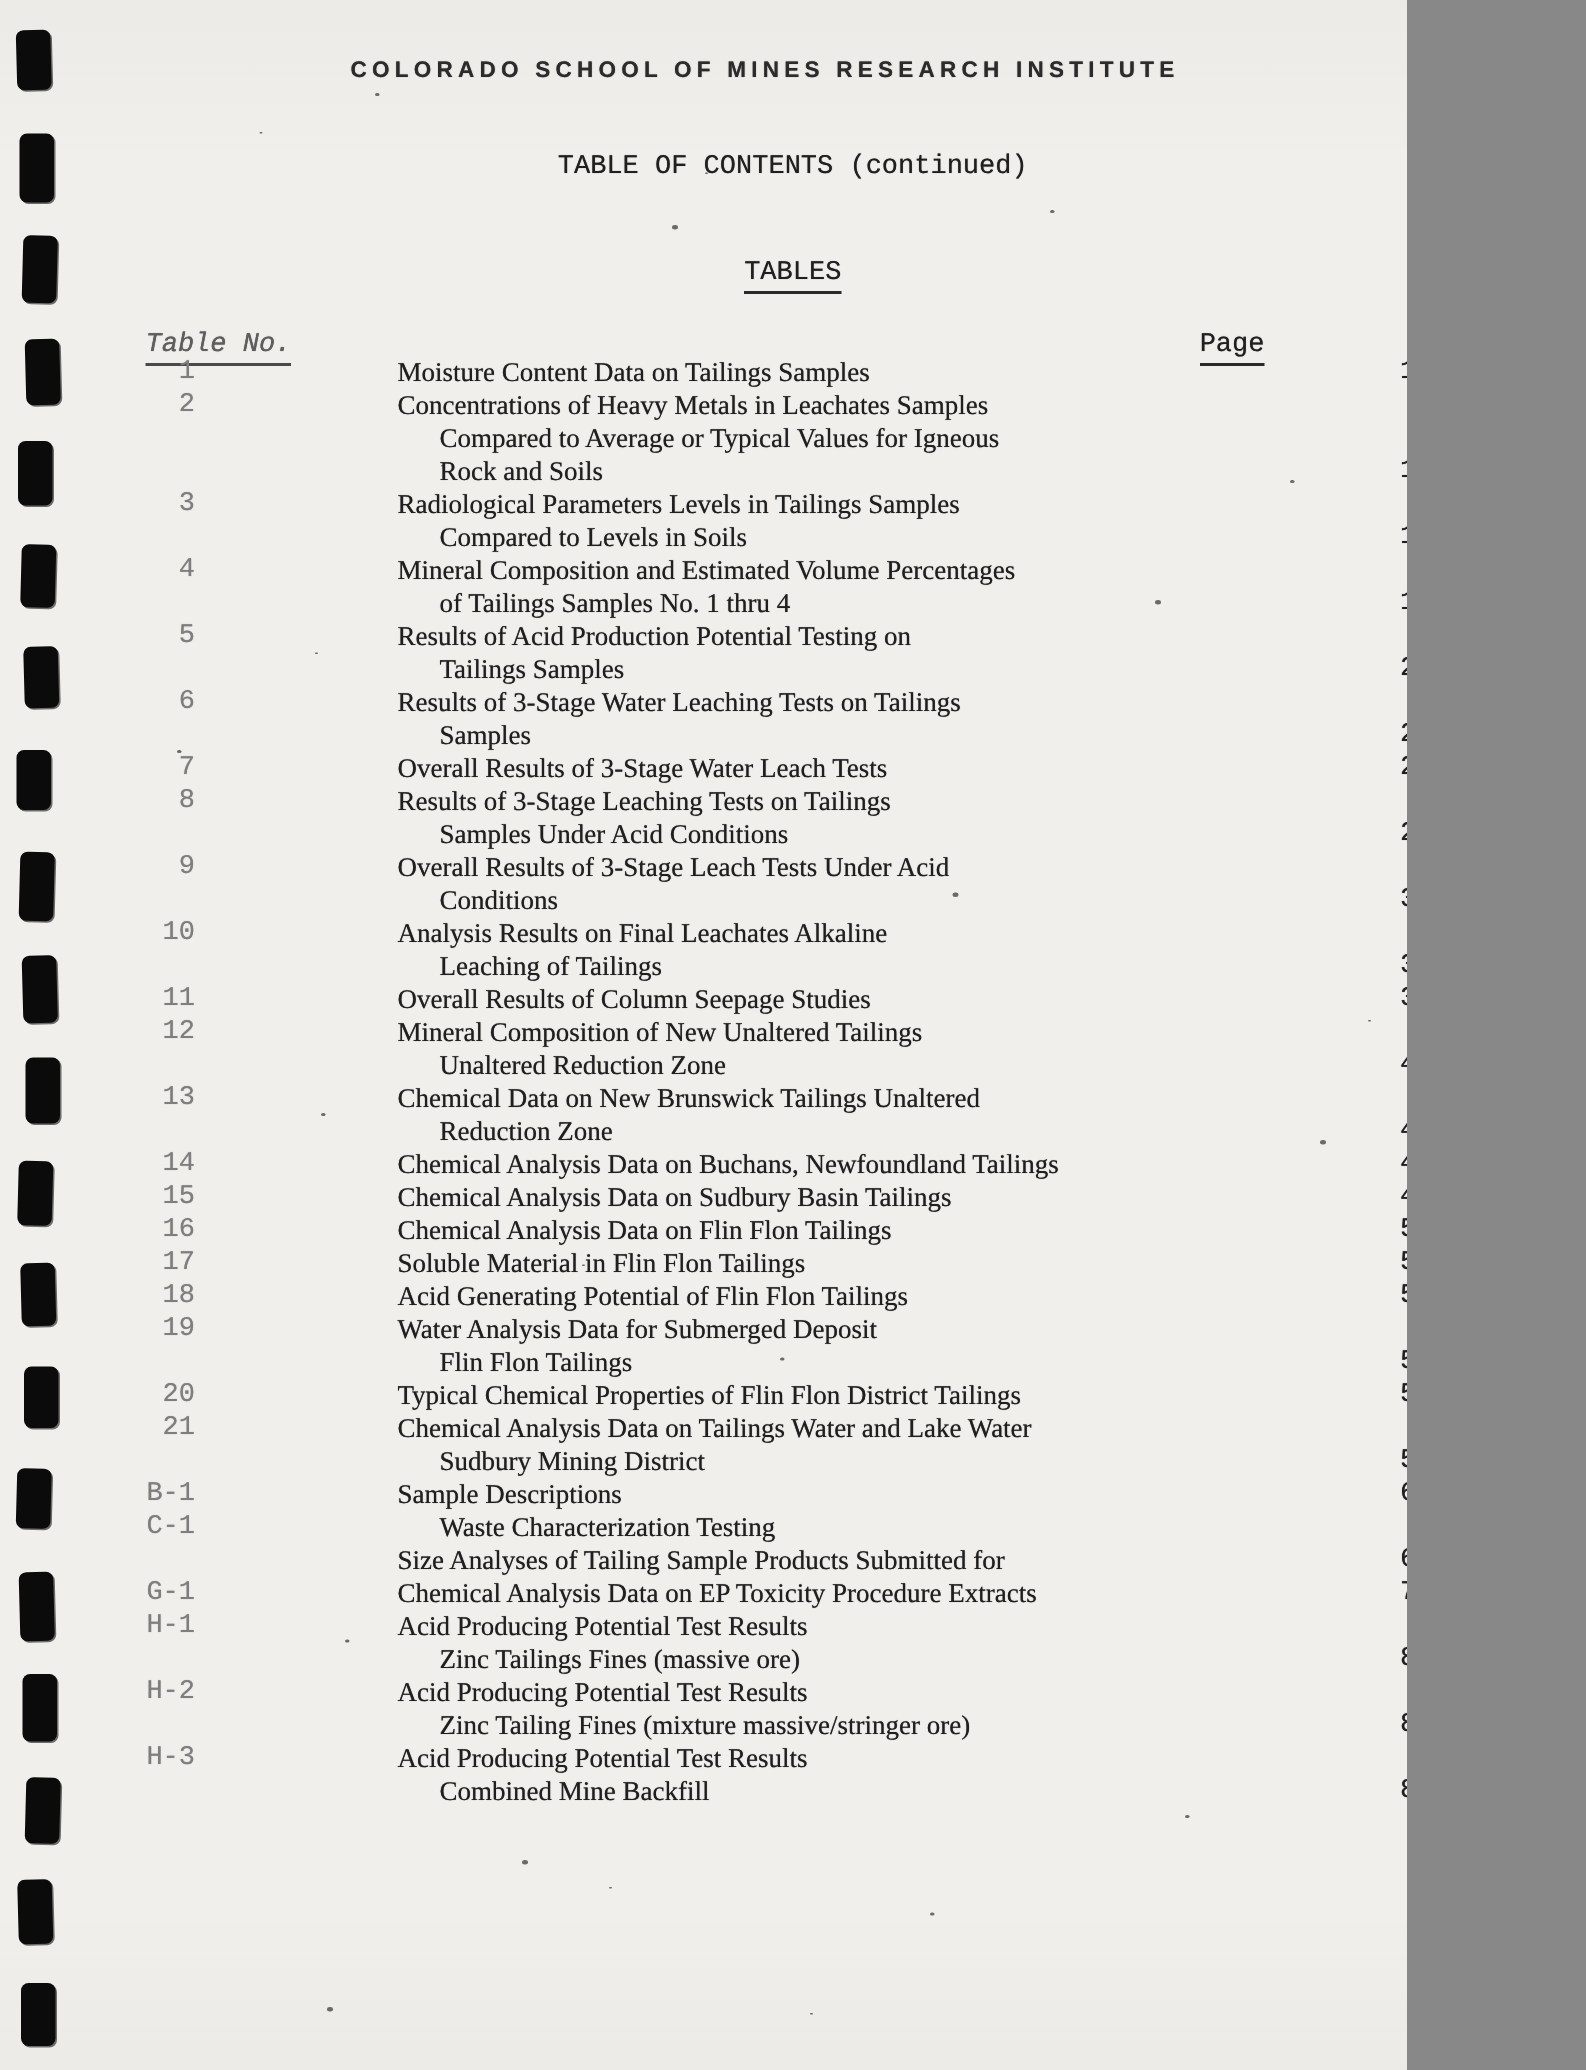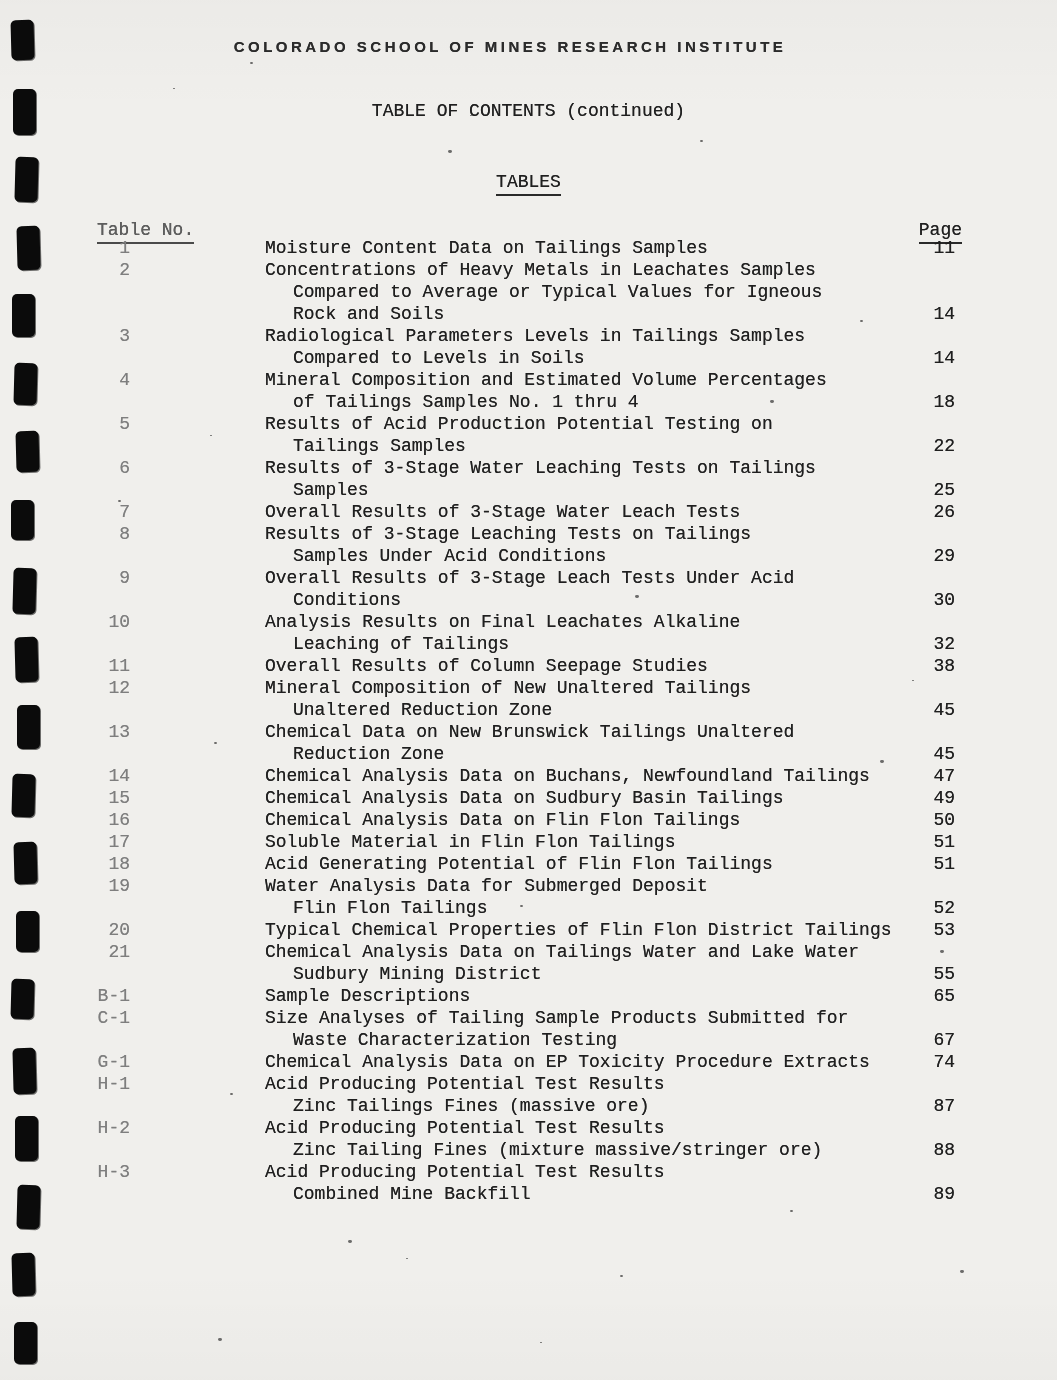--- a/index.html
+++ b/index.html
@@ -2,21 +2,21 @@
 <html style="--paper: #f0efec; --ink: #1f1f1f; --faded-ink: #7e7e7e; --hole: #0b0b0b;"><head>
 <meta charset="utf-8">
 <style>
   html, body {
     margin: 0;
     padding: 0;
     background: #888;
   }
   .page {
     position: relative;
-    width: 1057px;
+    width: 938px;
     height: 1380px;
     background-color: var(--paper, #f0efec);
     background-image: linear-gradient(180deg, rgba(0,0,0,0.02) 0%, rgba(0,0,0,0) 8%, rgba(0,0,0,0) 92%, rgba(0,0,0,0.02) 100%);
     overflow: hidden;
     font-family: "Liberation Mono", "DejaVu Sans Mono", monospace;
     color: var(--ink, #1f1f1f);
   }
   
   .hole {
     position: absolute;
@@ -66,21 +66,21 @@
   }
   .cols-header {
     position: absolute;
     top: 192px;
     left: 97px;
     right: 95px;
     display: flex;
     justify-content: space-between;
     font-size: 18px;
   }
-  .cols-header .col-table-no { color: #5e5e5e; }
+  .cols-header .col-table-no { color: #5e5e5e; font-style: italic; }
   .cols-header .col-table-no .underlined { border-bottom-color: #4a4a4a; }
   
   .toc {
     position: absolute;
     top: 237px;
     left: 90px;
     width: 865px;
     font-size: 18px;
     line-height: 22px;
   }
@@ -89,20 +89,21 @@
     flex: 0 0 40px;
     text-align: right;
     color: var(--faded-ink, #7e7e7e);
     text-shadow: 0 0 0.6px rgba(110,110,110,0.6);
   }
   .row .titles {
     flex: 1;
     min-width: 0;
     margin-left: 135px;
     text-shadow: 0 0 0.5px rgba(20,20,20,0.75);
+    font-family: Liberation Serif, serif;
   }
   .row .titles .line.cont { padding-left: 28px; }
   .row .pg {
     flex: 0 0 46px;
     text-align: right;
     align-self: flex-end;
     text-shadow: 0 0 0.5px rgba(20,20,20,0.75);
   }
   
   .speck {
@@ -320,22 +321,22 @@
       <div class="row">
         <span class="no">B-1</span>
         <div class="titles">
           <div class="line">Sample Descriptions</div>
         </div>
         <span class="pg">65</span>
       </div>
       <div class="row">
         <span class="no">C-1</span>
         <div class="titles">
+          <div class="line cont">Waste Characterization Testing</div>
           <div class="line">Size Analyses of Tailing Sample Products Submitted for</div>
-          <div class="line cont">Waste Characterization Testing</div>
         </div>
         <span class="pg">67</span>
       </div>
       <div class="row">
         <span class="no">G-1</span>
         <div class="titles">
           <div class="line">Chemical Analysis Data on EP Toxicity Procedure Extracts</div>
         </div>
         <span class="pg">74</span>
       </div>

